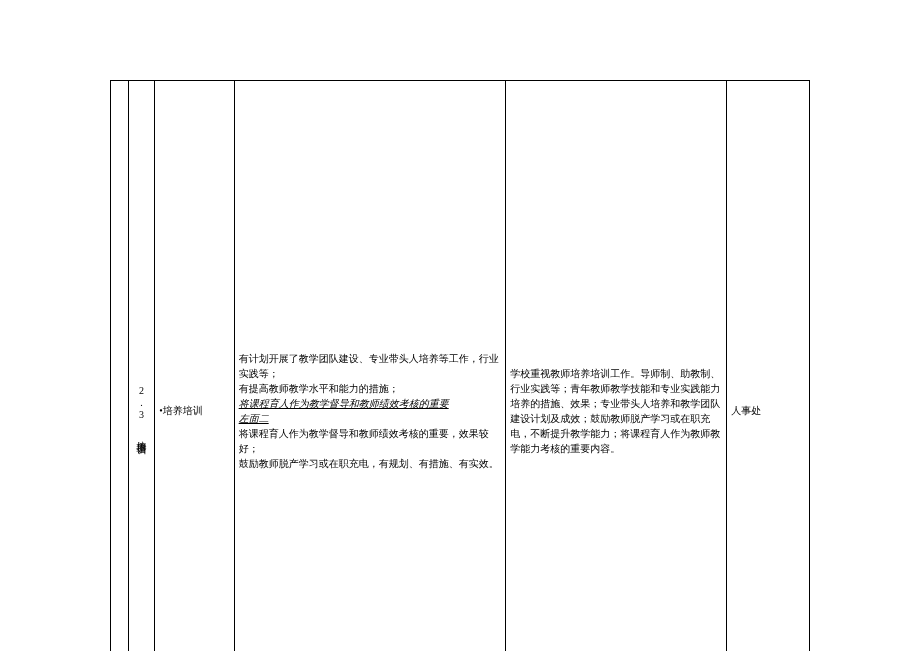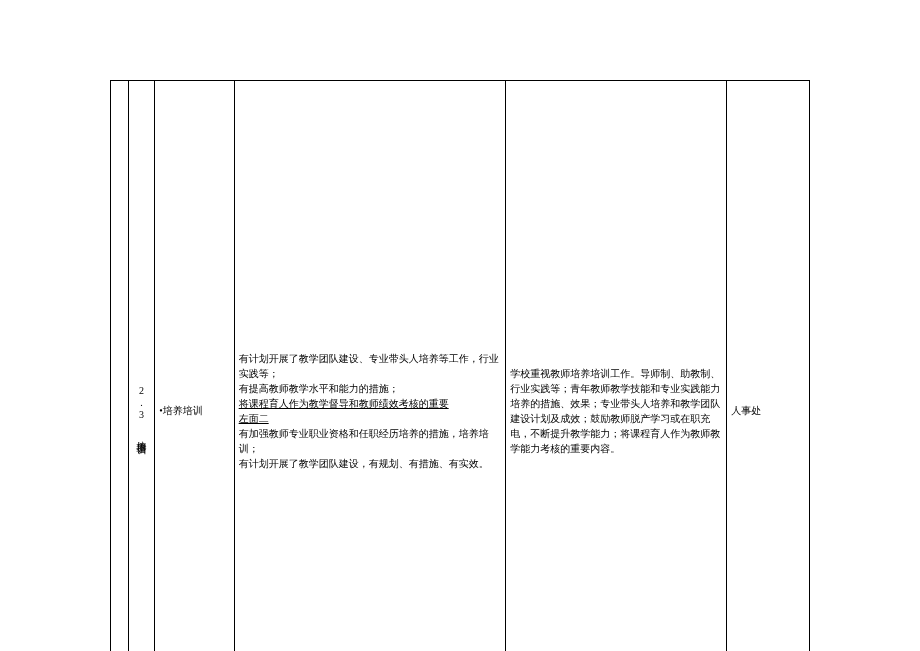--- a/index.html
+++ b/index.html
@@ -33,20 +33,21 @@
   .vert {
     writing-mode: vertical-rl;
     text-orientation: upright;
     text-align: center;
     letter-spacing: 1px;
     height: 100%;
     margin: 0 auto;
   }
   .underline {
     text-decoration: underline;
+    font-style: italic;
   }
   .col-a { width: 16px; }
   .col-b { width: 24px; }
   .col-c { width: 72px; }
   .col-d { width: 246px; }
   .col-e { width: 200px; }
   .col-f { width: 75px; }
 </style>
 </head>
 <body>
@@ -67,22 +68,22 @@
       <td></td>
       <td>
         <div class="vert">2.3 培养培训</div>
       </td>
       <td>•培养培训</td>
       <td id="t1req">
             <div>有计划开展了教学团队建设、专业带头人培养等工作，行业实践等；</div>
             <div>有提高教师教学水平和能力的措施；</div>
             <div><span class="underline">将课程育人作为教学督导和教师绩效考核的重要</span></div>
             <div><span class="underline">左面二</span></div>
-            <div>有加强教师专业职业资格和任职经历培养的措施，培养培训；</div>
-            <div>有计划开展了教学团队建设，有规划、有措施、有实效。</div>
+            <div>将课程育人作为教学督导和教师绩效考核的重要，效果较好；</div>
+            <div>鼓励教师脱产学习或在职充电，有规划、有措施、有实效。</div>
           </td>
       <td>学校重视教师培养培训工作。导师制、助教制、行业实践等；青年教师教学技能和专业实践能力培养的措施、效果；专业带头人培养和教学团队建设计划及成效；鼓励教师脱产学习或在职充电，不断提升教学能力；将课程育人作为教师教学能力考核的重要内容。</td>
       <td style="text-align:left;">人事处</td>
     </tr>
   </tbody>
     </table>
 
 </div>
 
 </body></html>

